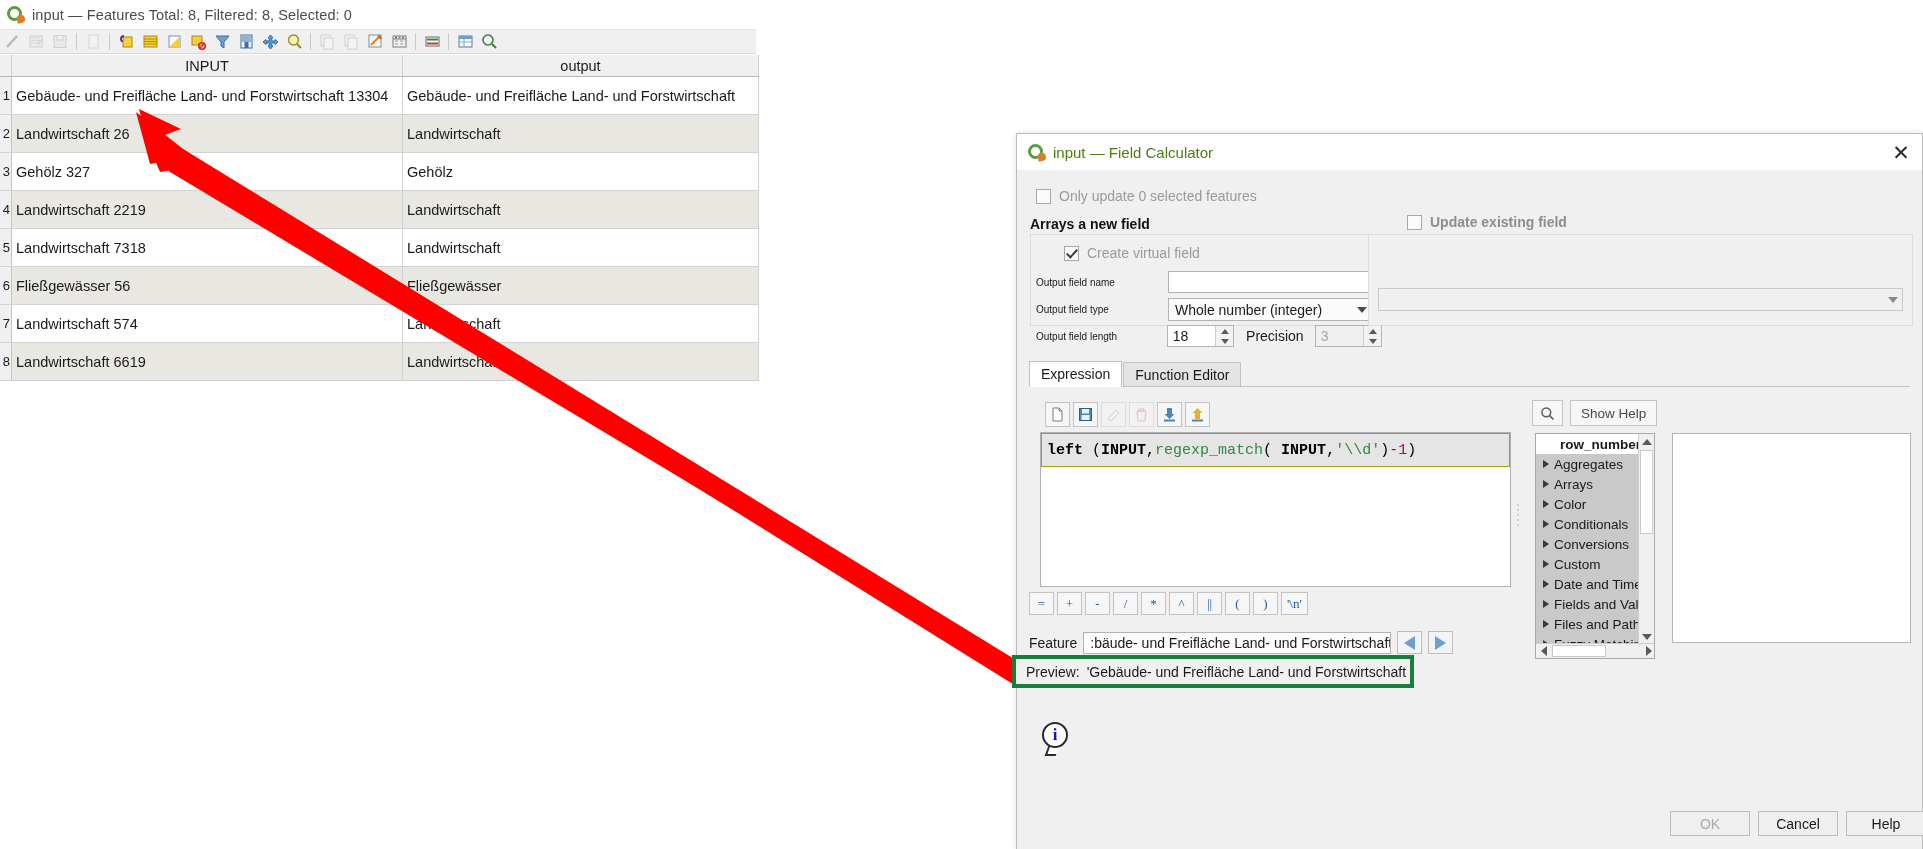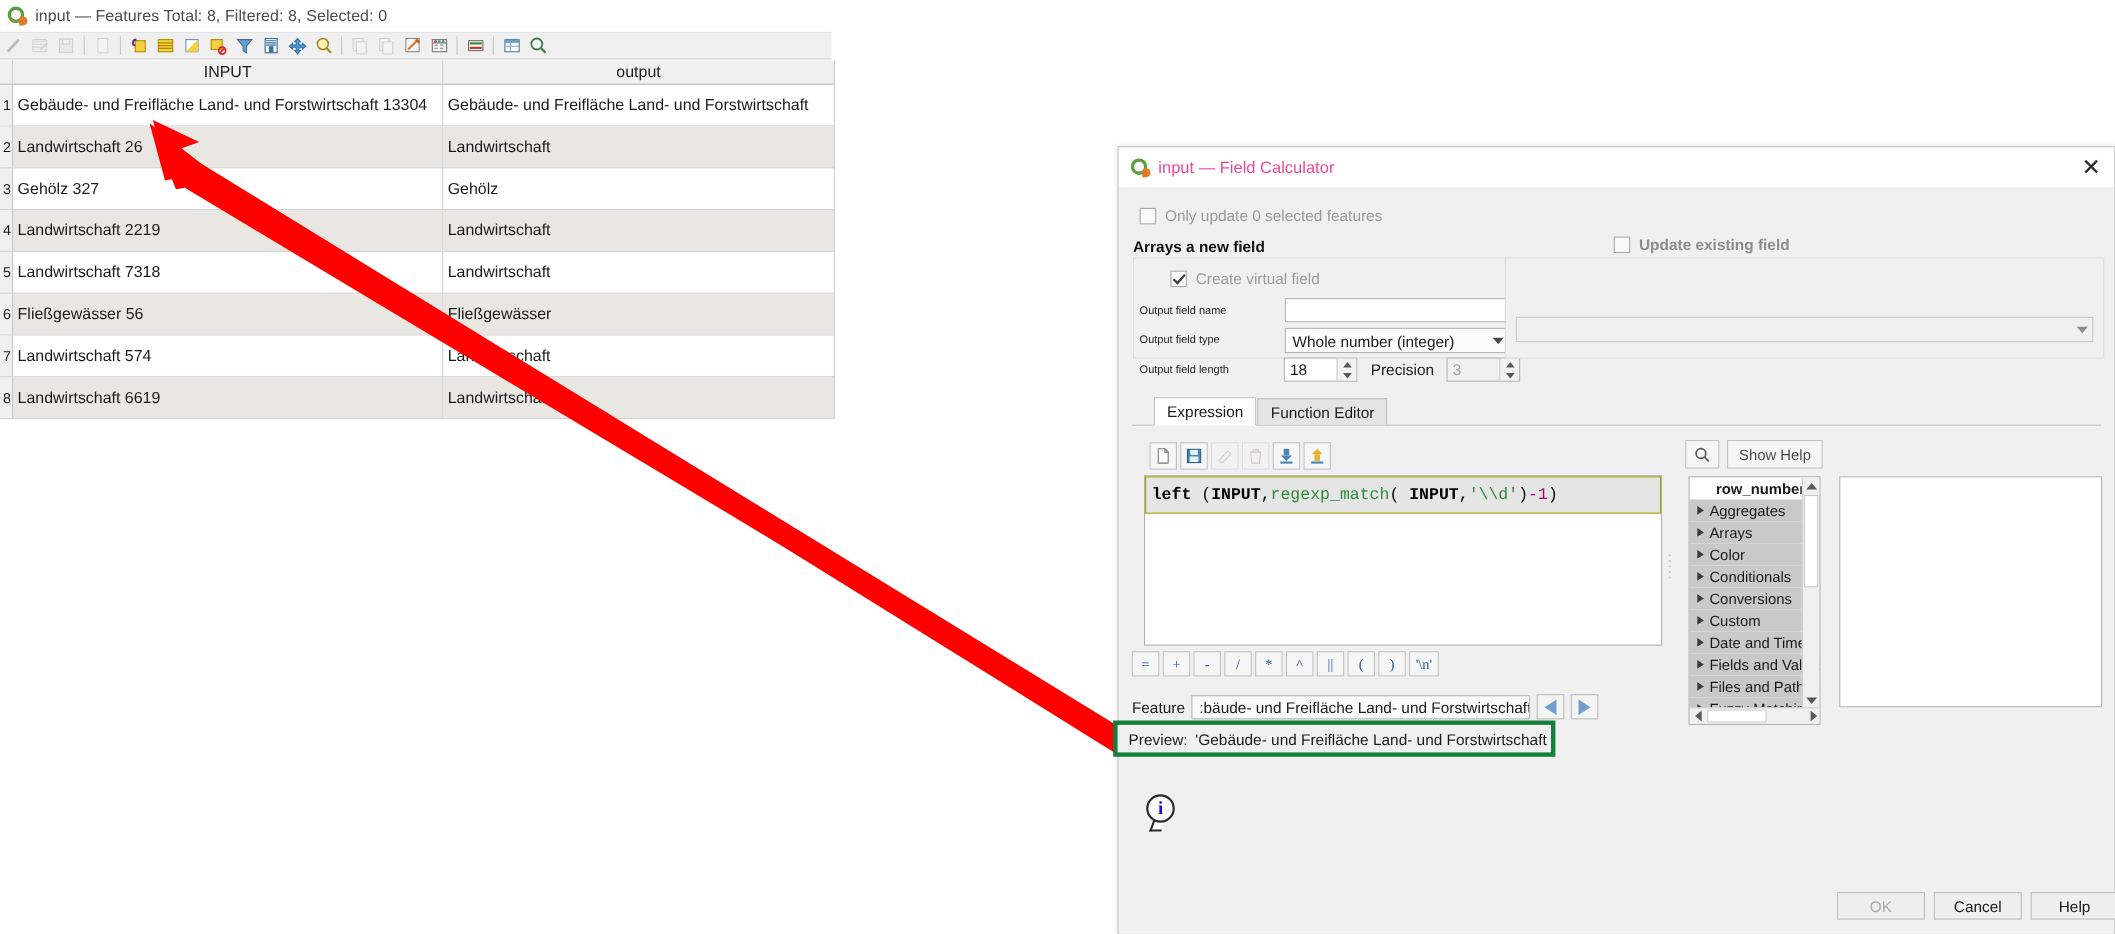--- a/index.html
+++ b/index.html
@@ -156,21 +156,21 @@
   .fc-titlebar {
     height: 36px;
     background: #ffffff;
     display: flex;
     align-items: center;
     padding: 0 8px 0 10px;
     box-sizing: border-box;
   }
   .fc-title-text {
     font-size: 15px;
-    color: #ec4899;
+    color: #4d7c0f;
     white-space: nowrap;
   }
   .fc-close {
     margin-left: auto;
     width: 26px; height: 26px;
     display: flex; align-items: center; justify-content: center;
     font-size: 21px; color: #2b2b2b;
     line-height: 1;
   }
   .fc-body {
@@ -298,21 +298,20 @@
     border-bottom: none;
     background: #e4e4e4;
     box-sizing: border-box;
     margin-right: 1px;
   }
   .tab.active {
     background: #ffffff;
     height: 26px;
     border-bottom: 1px solid #ffffff;
     margin-bottom: -1px;
-    margin-left: 20px;
   }
   .expr-toolbar {
     display: flex;
     align-items: center;
     gap: 3px;
     height: 28px;
     padding-left: 2px;
   }
   .ebtn {
     width: 25px; height: 25px;
@@ -852,21 +851,21 @@
     <div class="lbl" style="margin:0 5px 0 6px;">Precision</div>
     <div class="spin disabled" style="width:68px;">
       <div class="val">3</div>
       <div class="btns">
         <div class="up"></div>
         <div class="down"></div>
       </div>
     </div>
   </div>
 
-  <div style="position:absolute;left:1431px;top:214px;padding-left:36px;" class="chk-row">
+  <div style="position:absolute;left:1371px;top:214px;padding-left:36px;" class="chk-row">
     <div class="chk"></div>
     <div class="lbl-bold" style="color:#8d8d8d;">Update existing field</div>
   </div>
 
   <div style="position:absolute;left:1368px;top:234px;width:545px;height:92px;border:1px solid #dcdcdc;background:#f0f0f0;box-sizing:border-box;"></div>
 
   <div class="combo" style="position:absolute;left:1378px;top:288px;width:525px;background:#f0f0f0;border-color:#c9c9c9;">
     <span></span>
     <span class="arrow" style="border-top-color:#8a8a8a;"></span>
   </div>

